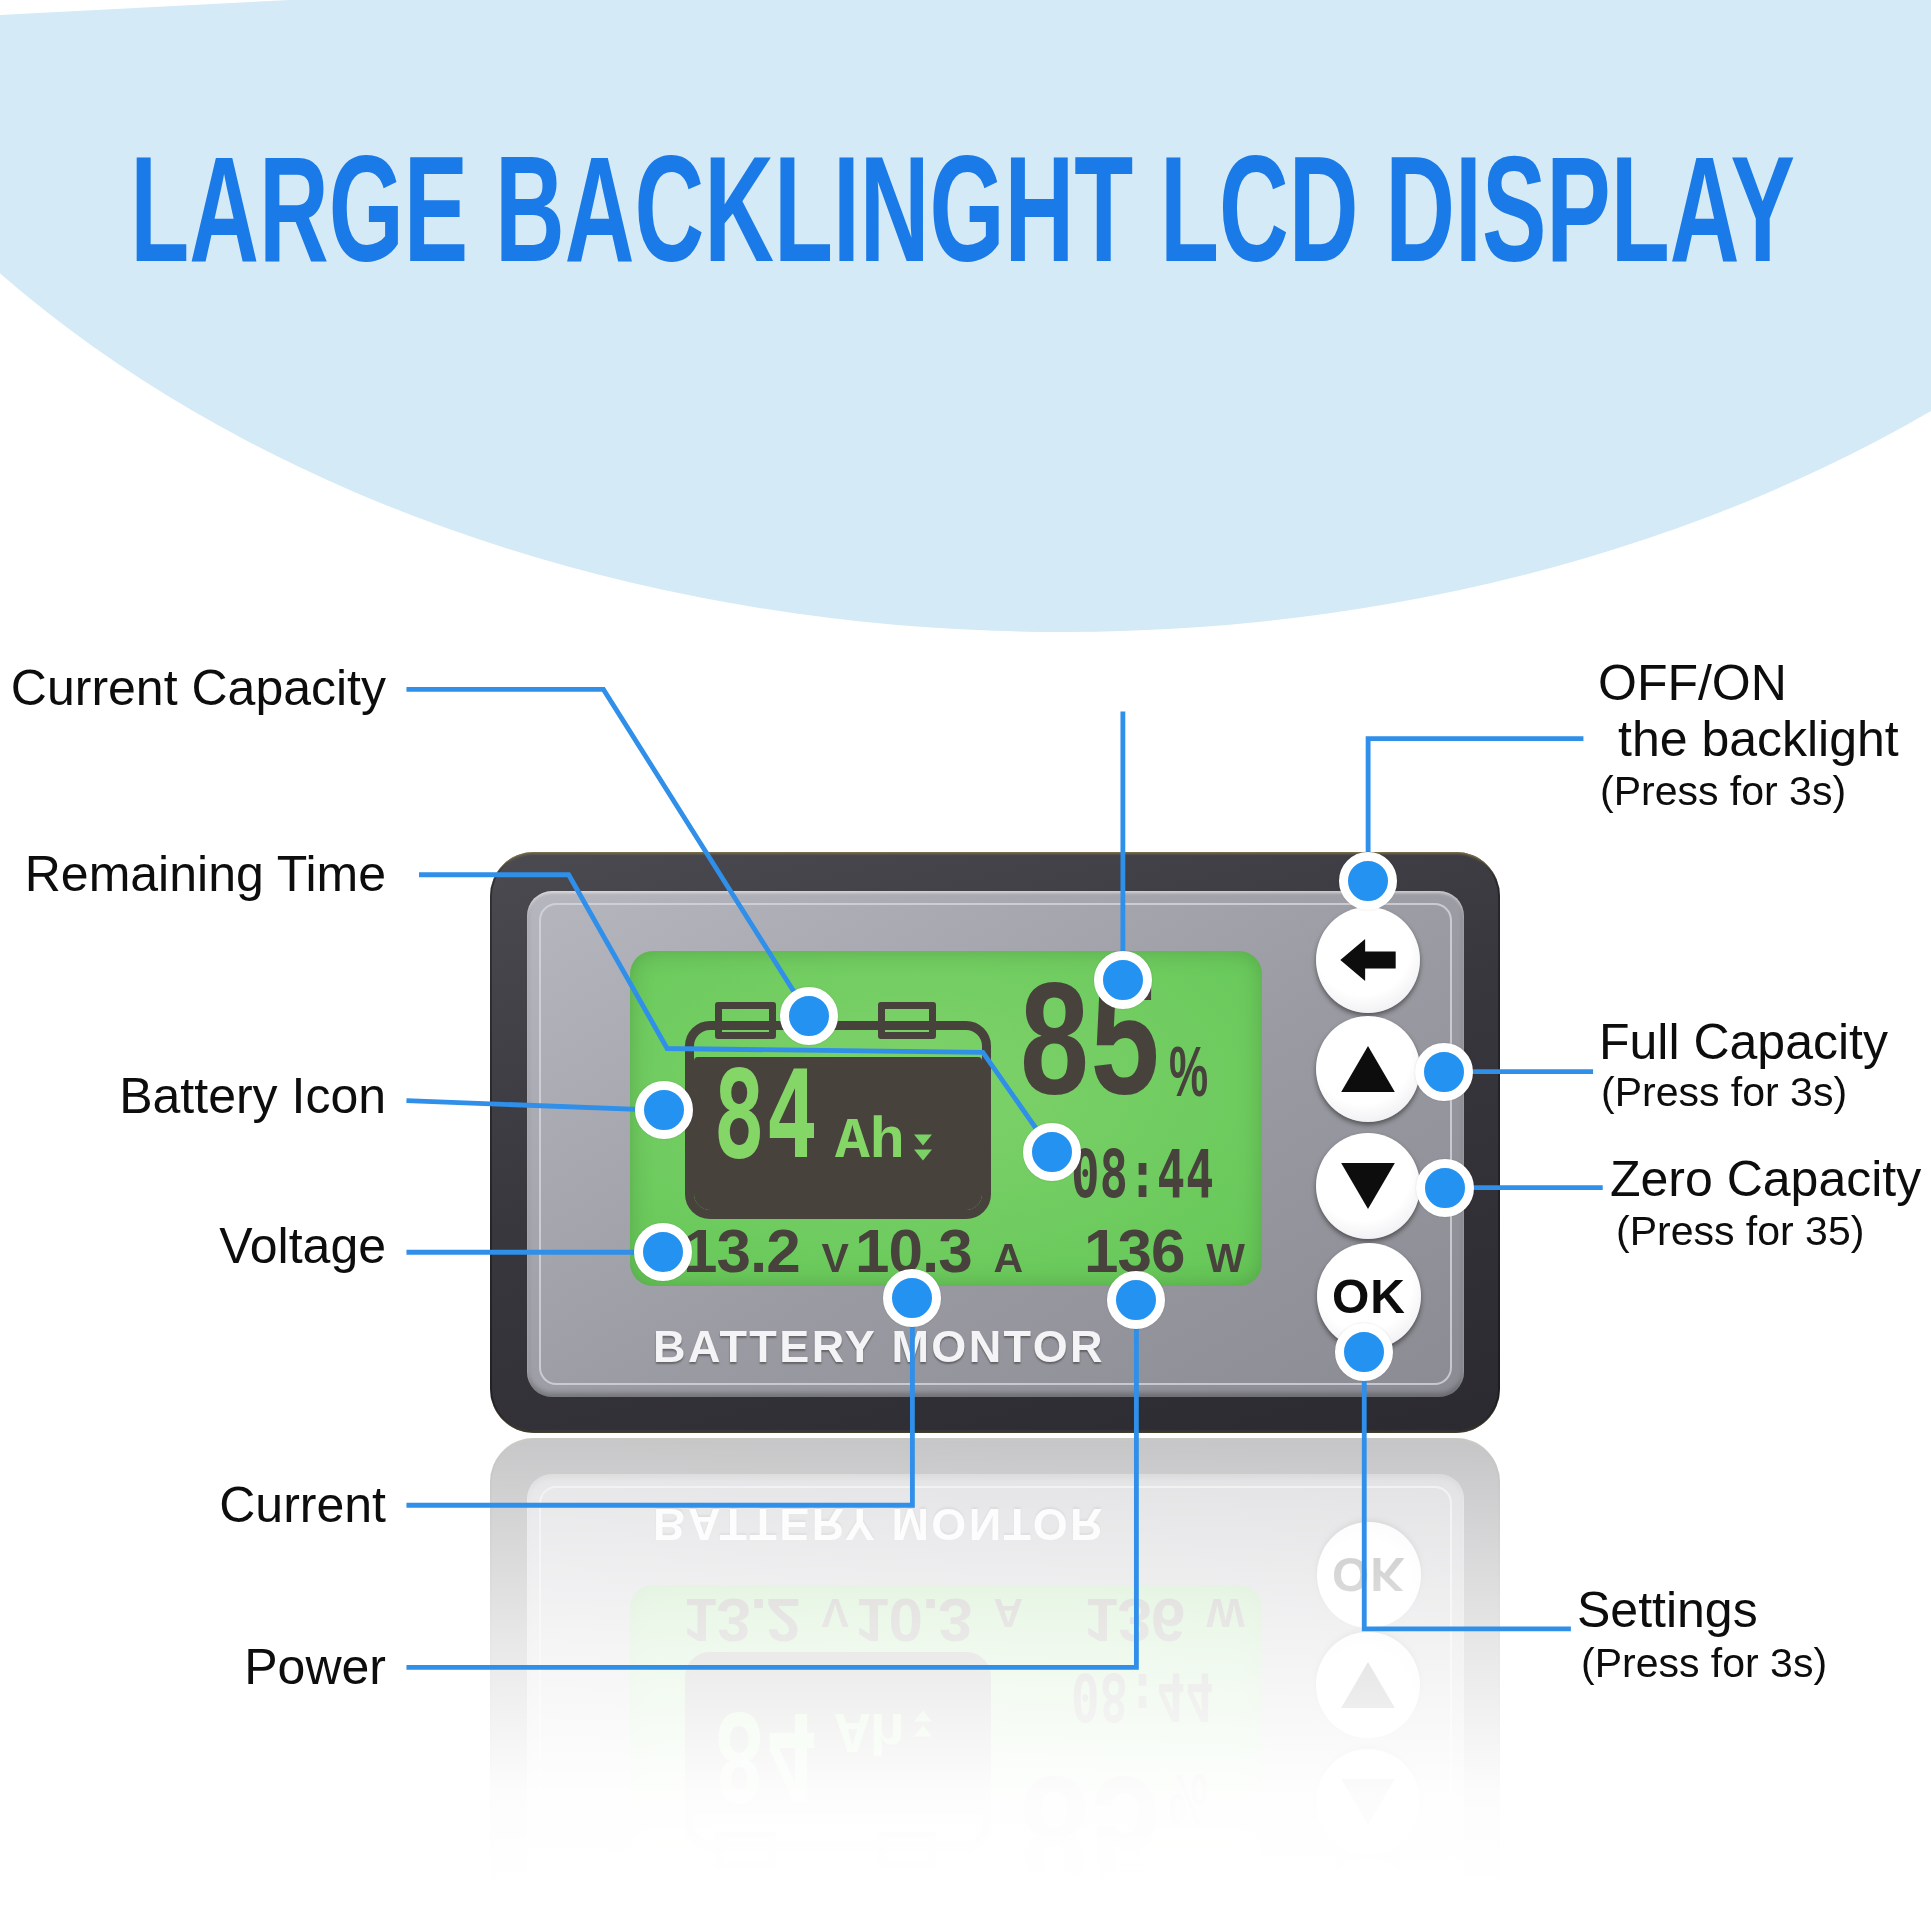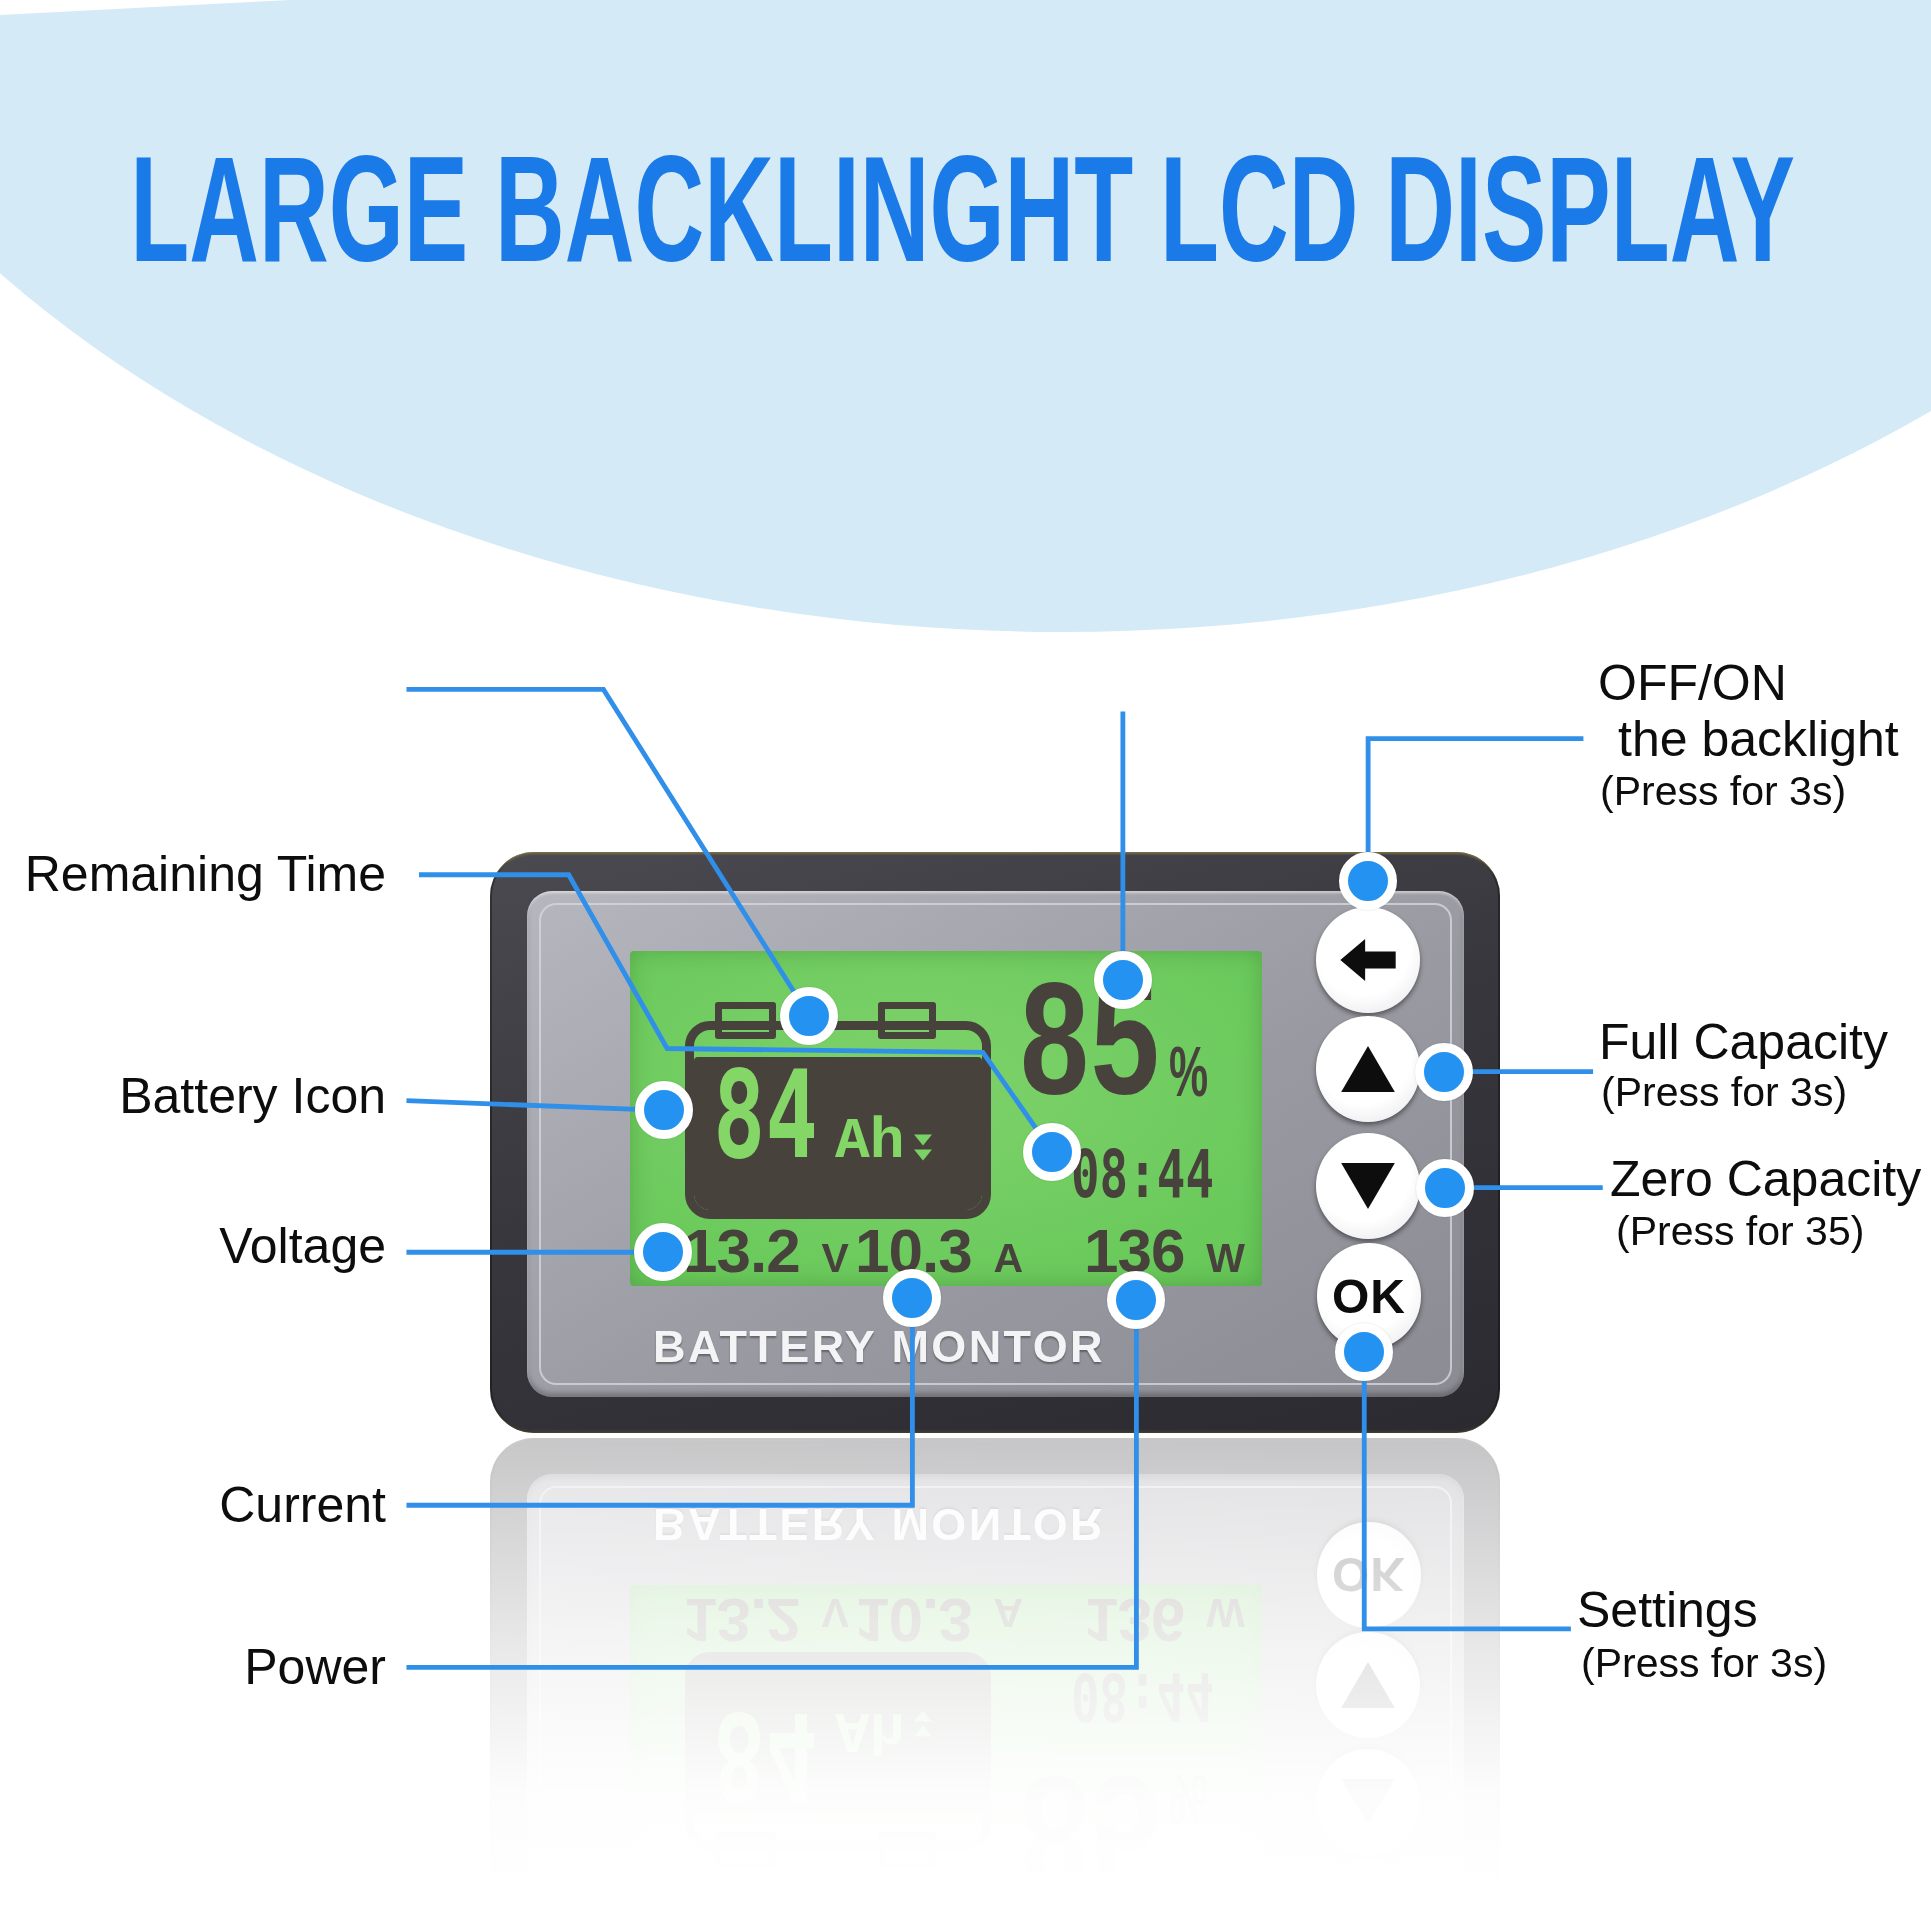--- a/index.html
+++ b/index.html
@@ -20,21 +20,21 @@
   .frame{position:absolute;inset:0;border-radius:44px;
     background:linear-gradient(165deg,#4b4a50 0%,#38373d 45%,#2b2a30 100%);
     box-shadow:inset 0 3.9px 1.9px -1.9px rgba(185,168,95,.55),
                inset 0 -2.9px 1.9px -1px rgba(160,145,80,.30),
                inset 0 0 0 1.9px rgba(0,0,0,.35);}
   .panel{position:absolute;left:37px;top:39px;width:937px;height:506px;border-radius:25px;
     background:linear-gradient(150deg,#b6b6be 0%,#9a9aa2 55%,#8b8b93 100%);
     box-shadow:inset 0 1.9px 2.9px rgba(255,255,255,.5), inset 0 -3.9px 5.8px rgba(0,0,0,.25);}
   .panel::after{content:"";position:absolute;inset:11.6px;border:2.9px solid rgba(214,214,222,.8);
     border-radius:17.4px;pointer-events:none;}
-  .screen{position:absolute;left:140px;top:99px;width:632px;height:335px;border-radius:4px;
+  .screen{position:absolute;left:140px;top:99px;width:632px;height:335px;border-radius:23px;
     background:radial-gradient(120% 120% at 45% 40%, #7ed26a 0%, #69c95b 55%, #58b94c 100%);
     box-shadow:inset 0 0 21px rgba(35,80,25,.28);}
 
   
   .batt-term{position:absolute;top:51px;height:23px;border:7.7px solid #48423c;border-radius:2.9px;}
   .batt-term.t1{left:85px;width:47px;}
   .batt-term.t2{left:248px;width:44px;}
   .batt-body{position:absolute;left:55px;top:70px;width:288px;height:180px;
     border:9.7px solid #48423c;border-radius:25px;overflow:hidden;}
   .batt-fill{position:absolute;left:0;right:0;top:27px;bottom:0;background:#48423c;
@@ -255,20 +255,21 @@
   <div class="dot" style="left:635px;top:1081px;"></div>
   <div class="dot" style="left:1094px;top:951px;"></div>
   <div class="dot" style="left:1023px;top:1123px;"></div>
   <div class="dot" style="left:634px;top:1223px;"></div>
   <div class="dot" style="left:883px;top:1269px;"></div>
   <div class="dot" style="left:1107px;top:1271px;"></div>
   <div class="dot" style="left:1415px;top:1043px;"></div>
   <div class="dot" style="left:1416px;top:1159px;"></div>
   <div class="dot" style="left:1335px;top:1323px;"></div>
 
+  <div class="lbl right-align" style="right:1545px;top:660px;">Current Capacity</div>
   <div class="lbl right-align" style="right:1545px;top:1068px;">Battery Icon</div>
   <div class="lbl right-align" style="right:1545px;top:846px;">Remaining Time</div>
   <div class="lbl right-align" style="right:1545px;top:1218px;">Voltage</div>
   <div class="lbl right-align" style="right:1545px;top:1477px;">Current</div>
   <div class="lbl right-align" style="right:1545px;top:1639px;">Power</div>
 
 
   <div class="lbl" style="left:1598px;top:655px;">OFF/ON</div>
   <div class="lbl" style="left:1598px;top:711px;margin-left:20px;">the backlight</div>
   <div class="lbl small" style="left:1600px;top:769px;">(Press for 3s)</div>

